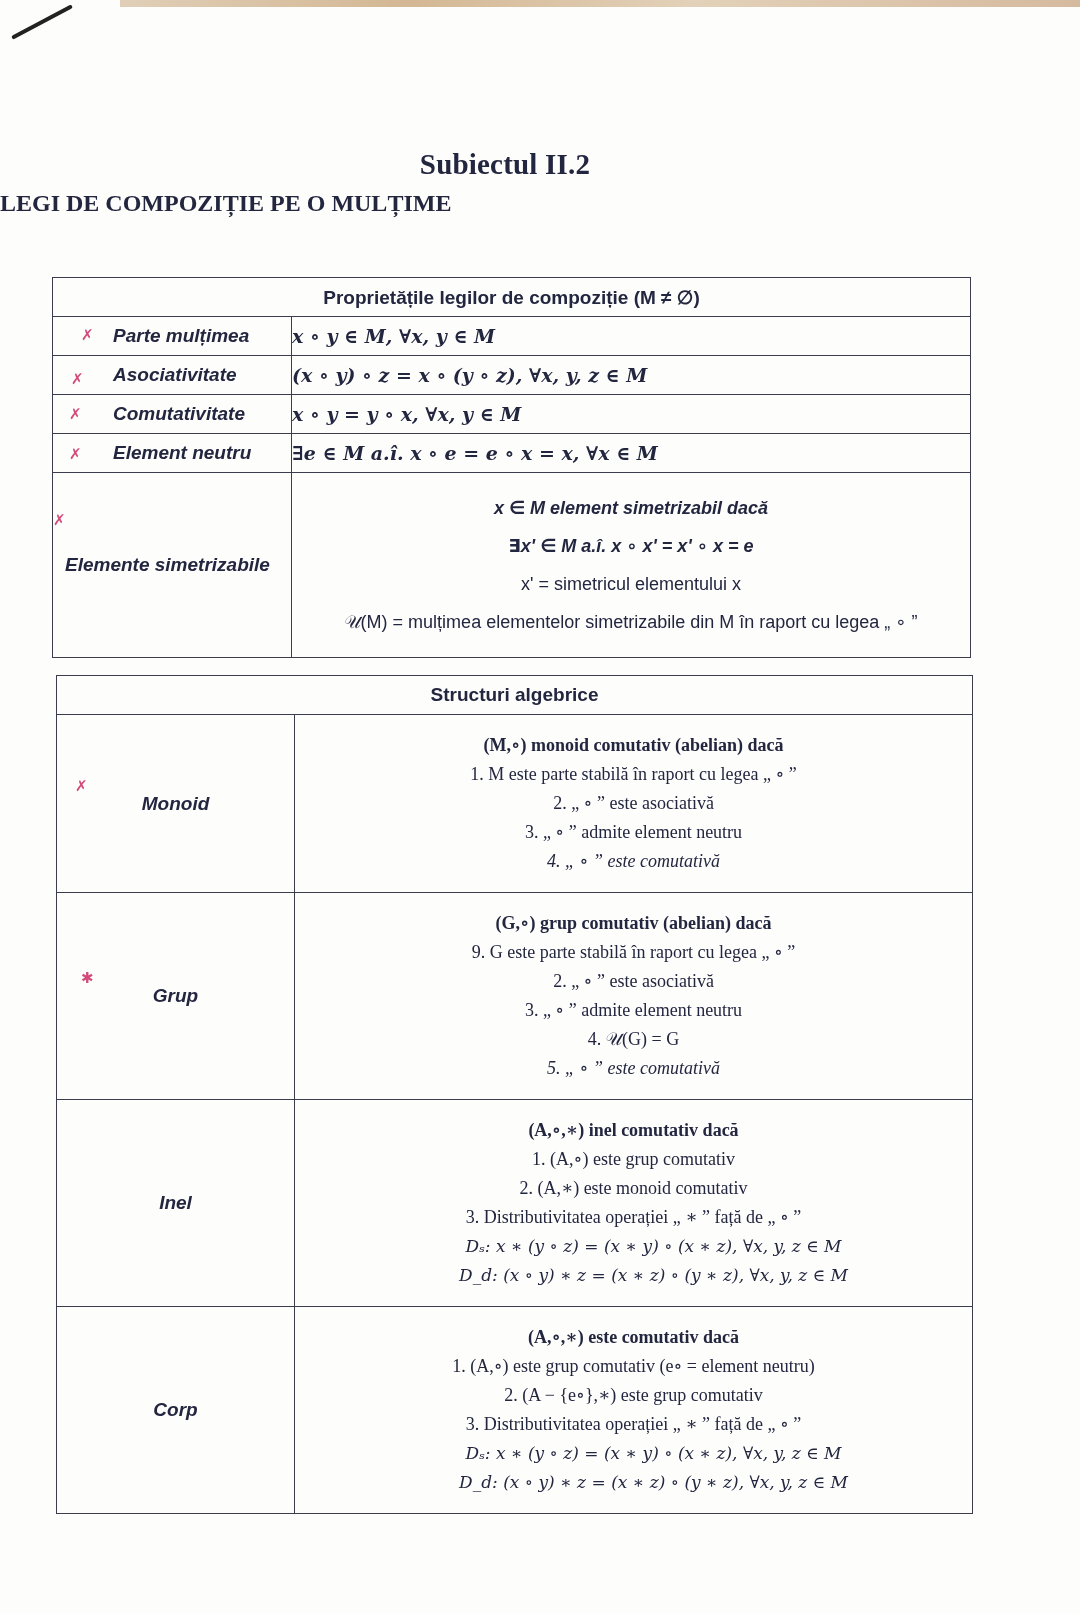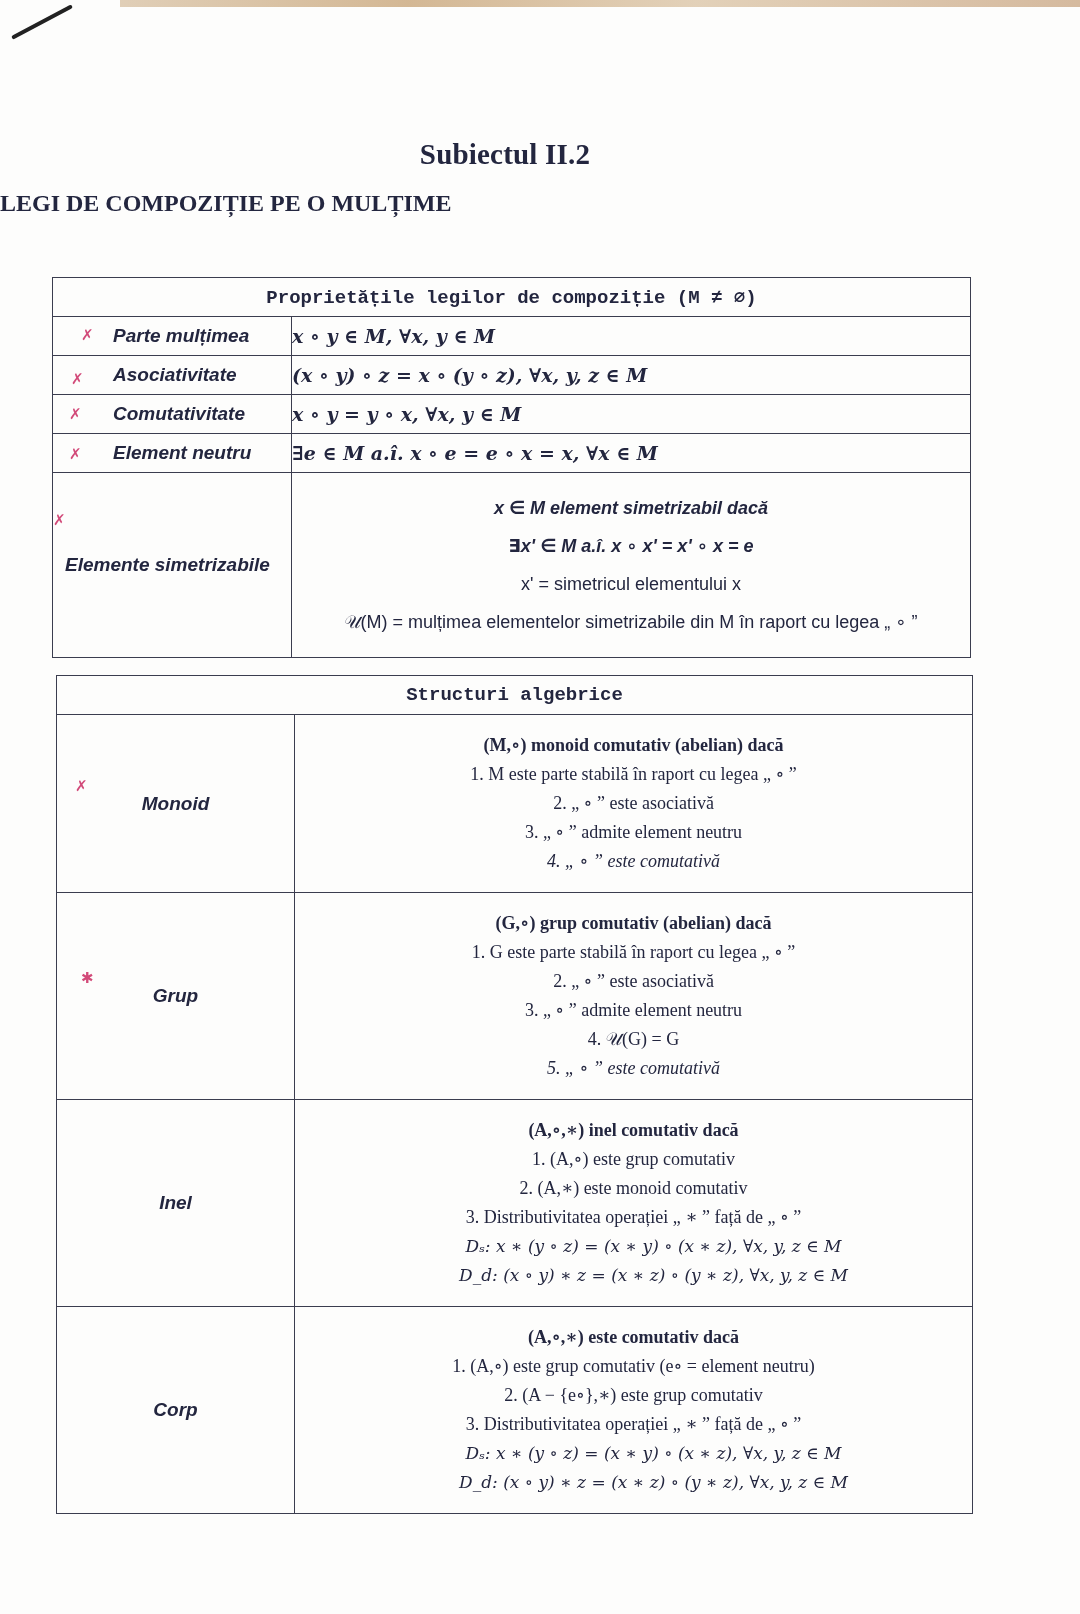--- a/index.html
+++ b/index.html
@@ -13,34 +13,34 @@
     position: absolute; left: 120px; top: 0; width: 960px; height: 7px;
     background: linear-gradient(90deg, #d9c3a6 0%, #c9a67a 30%, #dcc6a8 60%, #cba987 100%);
     opacity: 0.8;
   }
   .pen-mark {
     position: absolute; left: 12px; top: 36px; width: 68px; height: 4px;
     background: #222; transform: rotate(-28deg); transform-origin: left center;
     border-radius: 2px;
   }
   .title {
-    position: absolute; left: 0; top: 138px; width: 1010px; text-align: center;
+    position: absolute; left: 0; top: 148px; width: 1010px; text-align: center;
     font-weight: bold; font-size: 29px; letter-spacing: 0.2px;
   }
   .subtitle {
     position: absolute; left: 0; top: 190px; width: 1010px; text-align: left;
     font-weight: bold; font-size: 24px;
   }
   table { border-collapse: collapse; position: absolute; table-layout: fixed; }
   td, th { border: 1.5px solid #3b3d4f; padding: 0; }
   .t1 { left: 52px; top: 277px; width: 918px; }
   .t2 { left: 56px; top: 675px; width: 916px; }
   .hdr {
     text-align: center; font-weight: bold; font-size: 19px; height: 38px;
-    font-family: Liberation Mono, monospace;
+    font-family: Liberation Sans, sans-serif;
   }
   .lbl {
     font-weight: bold; font-style: italic; font-size: 19px;
     font-family: "Liberation Sans", "DejaVu Sans", sans-serif;
     position: relative;
   }
   .t1 .lbl { padding-left: 60px; }
   .t1 .lbl.center { padding-left: 12px; }
   .t2 .lbl { text-align: center; }
   .mark {
@@ -144,21 +144,21 @@
       <div class="ln" style="font-style:italic">4.  „ ∘ ” este comutativă</div>
     </td>
   </tr>
   <tr style="height:174px">
     <td class="lbl">
       <span class="mark" style="left:24px;top:76px">✱</span>
       <span>Grup</span>
     </td>
     <td class="multi struct">
       <div class="ln b">(G,∘) grup comutativ (abelian) dacă</div>
-      <div class="ln">1.  G este parte stabilă în raport cu legea „ ∘ ”</div>
+      <div class="ln">9.  G este parte stabilă în raport cu legea „ ∘ ”</div>
       <div class="ln">2.  „ ∘ ” este asociativă</div>
       <div class="ln">3.  „ ∘ ” admite element neutru</div>
       <div class="ln">4.  𝒰(G) = G</div>
       <div class="ln" style="font-style:italic">5.  „ ∘ ” este comutativă</div>
     </td>
   </tr>
   <tr style="height:174px">
     <td class="lbl">
       <span>Inel</span>
     </td>

